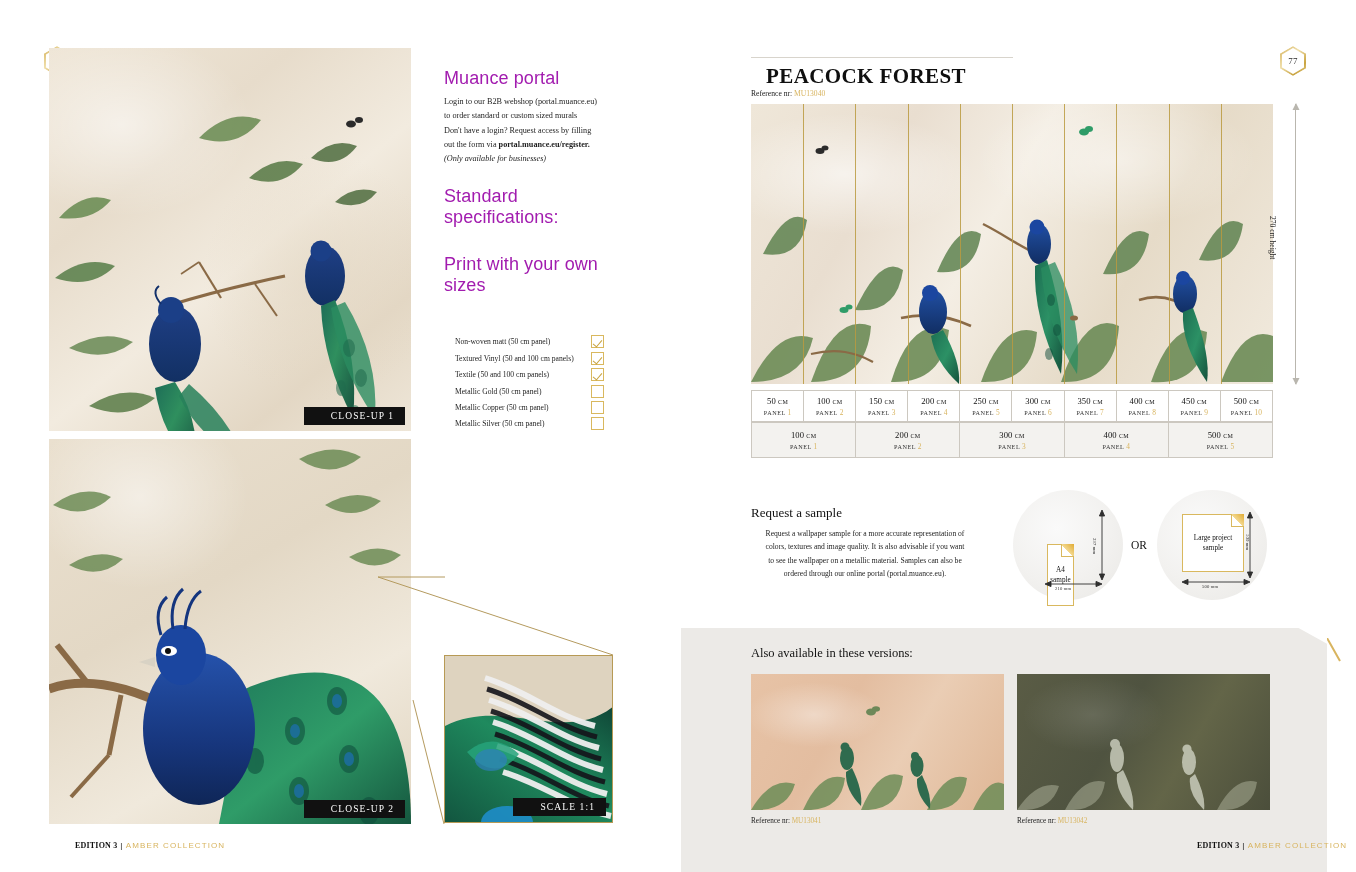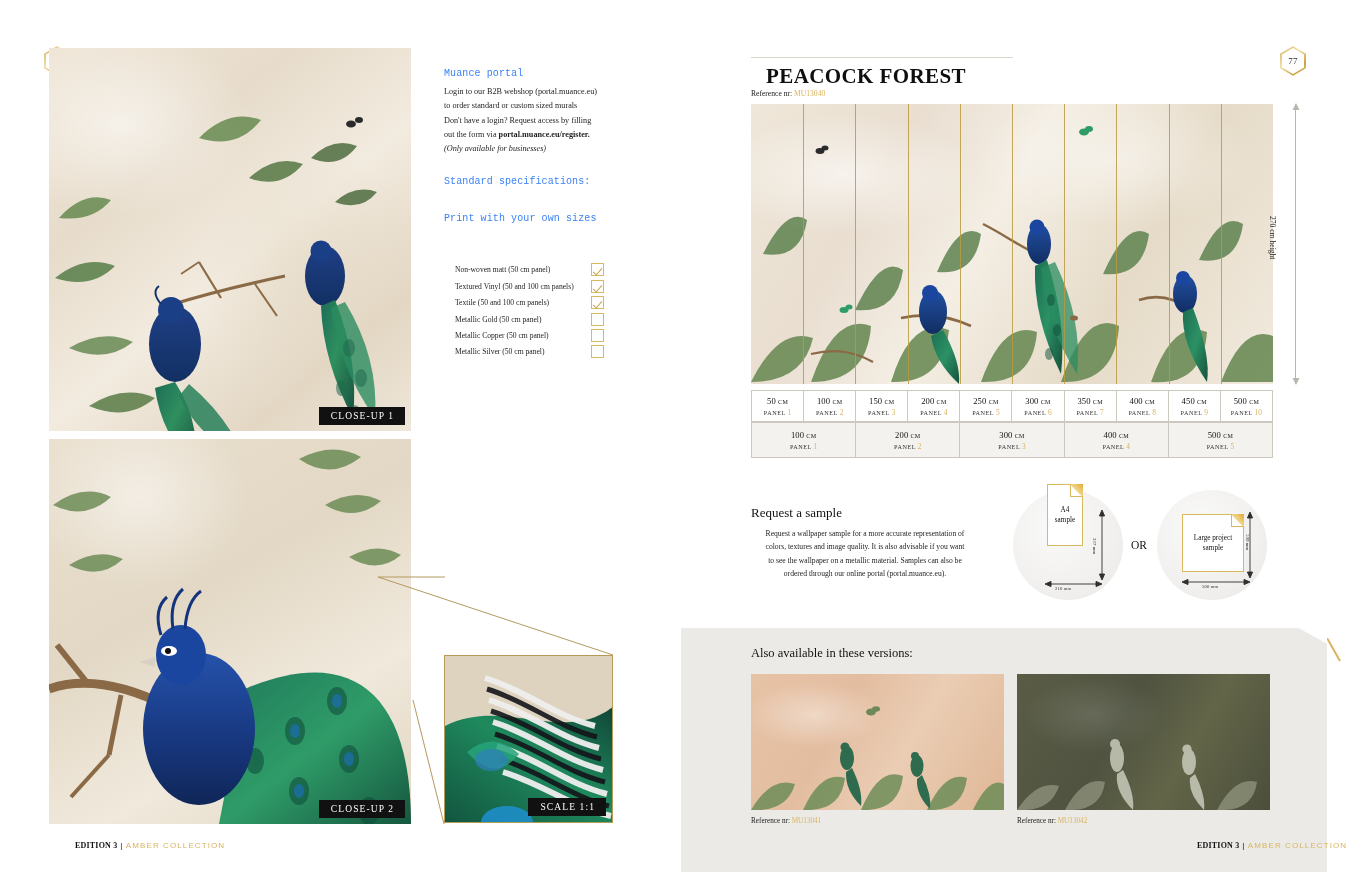--- a/index.html
+++ b/index.html
@@ -50,30 +50,30 @@
       overflow:hidden;
   }
   .scalebox {
     position:absolute; left:444px; top:655px; width:169px; height:168px;
     background: linear-gradient(135deg,#e5dccb,#ded3bf);
     border:1px solid #b79a55; overflow:hidden;
   }
   .img-tag {
     position:absolute; background:#111; color:#fff;
     font-family:"Liberation Serif",serif; font-size:9.5px; letter-spacing:1.1px;
-    padding:4px 11px 4px 12px; bottom:6px; right:6px; white-space:nowrap;
+    padding:4px 11px 4px 27px; bottom:6px; right:6px; white-space:nowrap;
   }
 
   .connector { position:absolute; left:0; top:0; width:678px; height:872px; pointer-events:none; }
 
   
   .txtcol { position:absolute; left:444px; top:68px; width:175px; }
   h2.sect {
-    font-family:Liberation Mono, monospace;
-    font-size:10px; font-weight:400; color:#3b82f6; margin-bottom:6px; letter-spacing:.1px;
+    font-family:Liberation Sans, sans-serif;
+    font-size:18px; font-weight:400; color:#a21caf; margin-bottom:6px; letter-spacing:.1px;
   }
   .body-t {
     font-size:8.2px; line-height:14.3px; color:#1d1d1d;
     font-family:"Liberation Serif",serif;
   }
   .body-t b { font-weight:700; }
   .body-t i { font-style:italic; }
   .tiny { font-size:6.4px; line-height:11px; color:#2a2a2a; }
   .gap { height:20px; }
   .gap-s { height:13px; }
@@ -604,21 +604,21 @@
 
   <div class="rs-title">Request a sample</div>
   <div class="rs-body">
     <div>Request a wallpaper sample for a more accurate representation of</div>
     <div>colors, textures and image quality. It is also advisable if you want</div>
     <div>to see the wallpaper on a metallic material. Samples can also be</div>
     <div>ordered through our online portal (portal.muance.eu).</div>
   </div>
 
   <div class="blob" style="left:1013px; top:490px;"></div>
-  <div class="sheet" style="left:1047px; top:484px; width:36px; height:62px;">
+  <div class="sheet" style="left:1047px; top:544px; width:27px; height:62px;">
     <div class="fold"></div>
     <div class="lbl">
       <span>A4</span><br><span>sample</span>
     </div>
   </div>
   <svg style="position:absolute; left:1040px; top:506px;" width="72" height="82">
     <g stroke="#2e2e2e" stroke-width="0.9" fill="#2e2e2e">
       <line x1="62" y1="8" x2="62" y2="70"></line>
       <polygon points="62,4 64.6,10 59.4,10"></polygon>
         <polygon points="62,74 64.6,68 59.4,68"></polygon>

